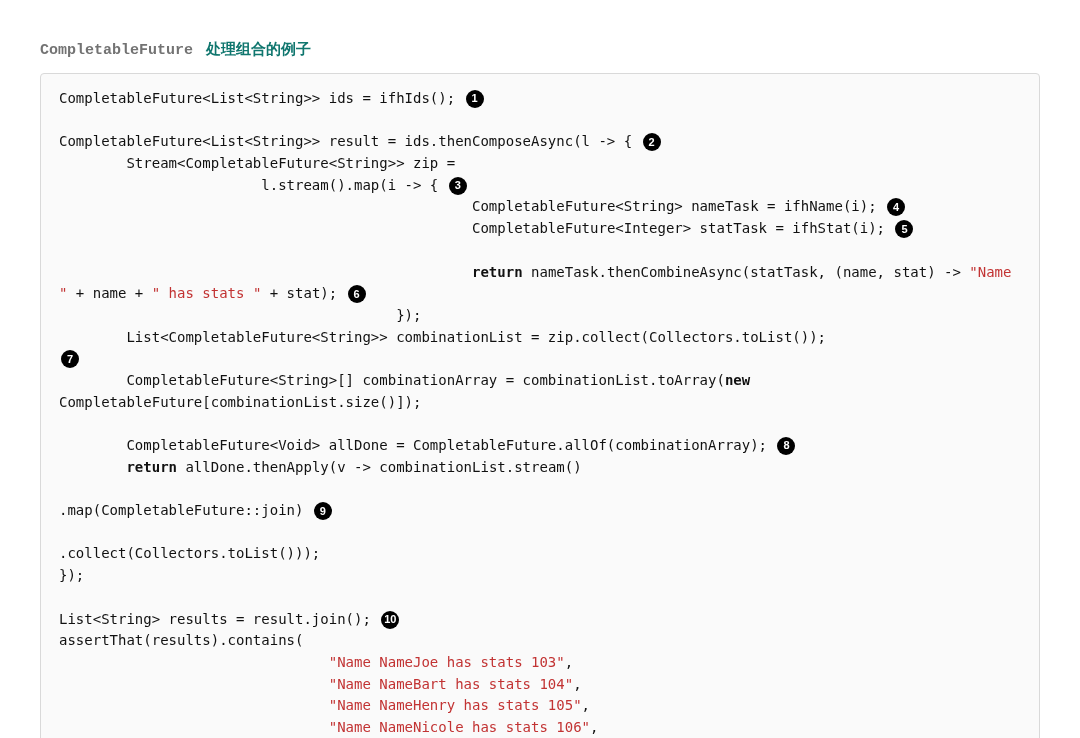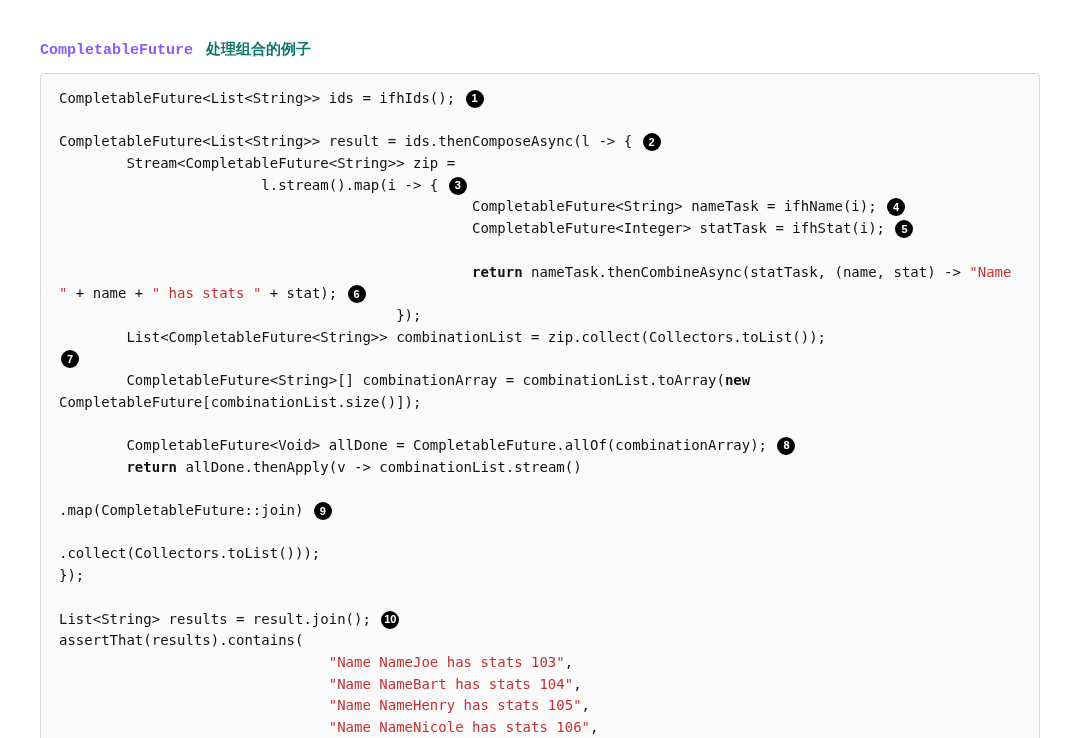--- a/index.html
+++ b/index.html
@@ -7,21 +7,21 @@
       padding: 40px;
       background: #fff;
       font-family: Arial, sans-serif;
     }
     .title {
       font-family: 'Courier New', monospace;
       font-size: 15px;
       font-weight: bold;
       margin-bottom: 14px;
     }
-    .title .cls-name { color: #8b5cf6; margin-top: 36px; }
+    .title .cls-name { color: #737373; margin-top: 36px; }
     .title .rest { color: #0f766e; margin-left: 4px; }
     .code-block {
       border: 1px solid #d9d9d9;
       border-radius: 4px;
       background: #fafafa;
       padding: 14px 18px 18px 18px;
       font-family: 'Courier New', monospace;
       font-size: 14px;
       line-height: 1.55;
       color: #111;

